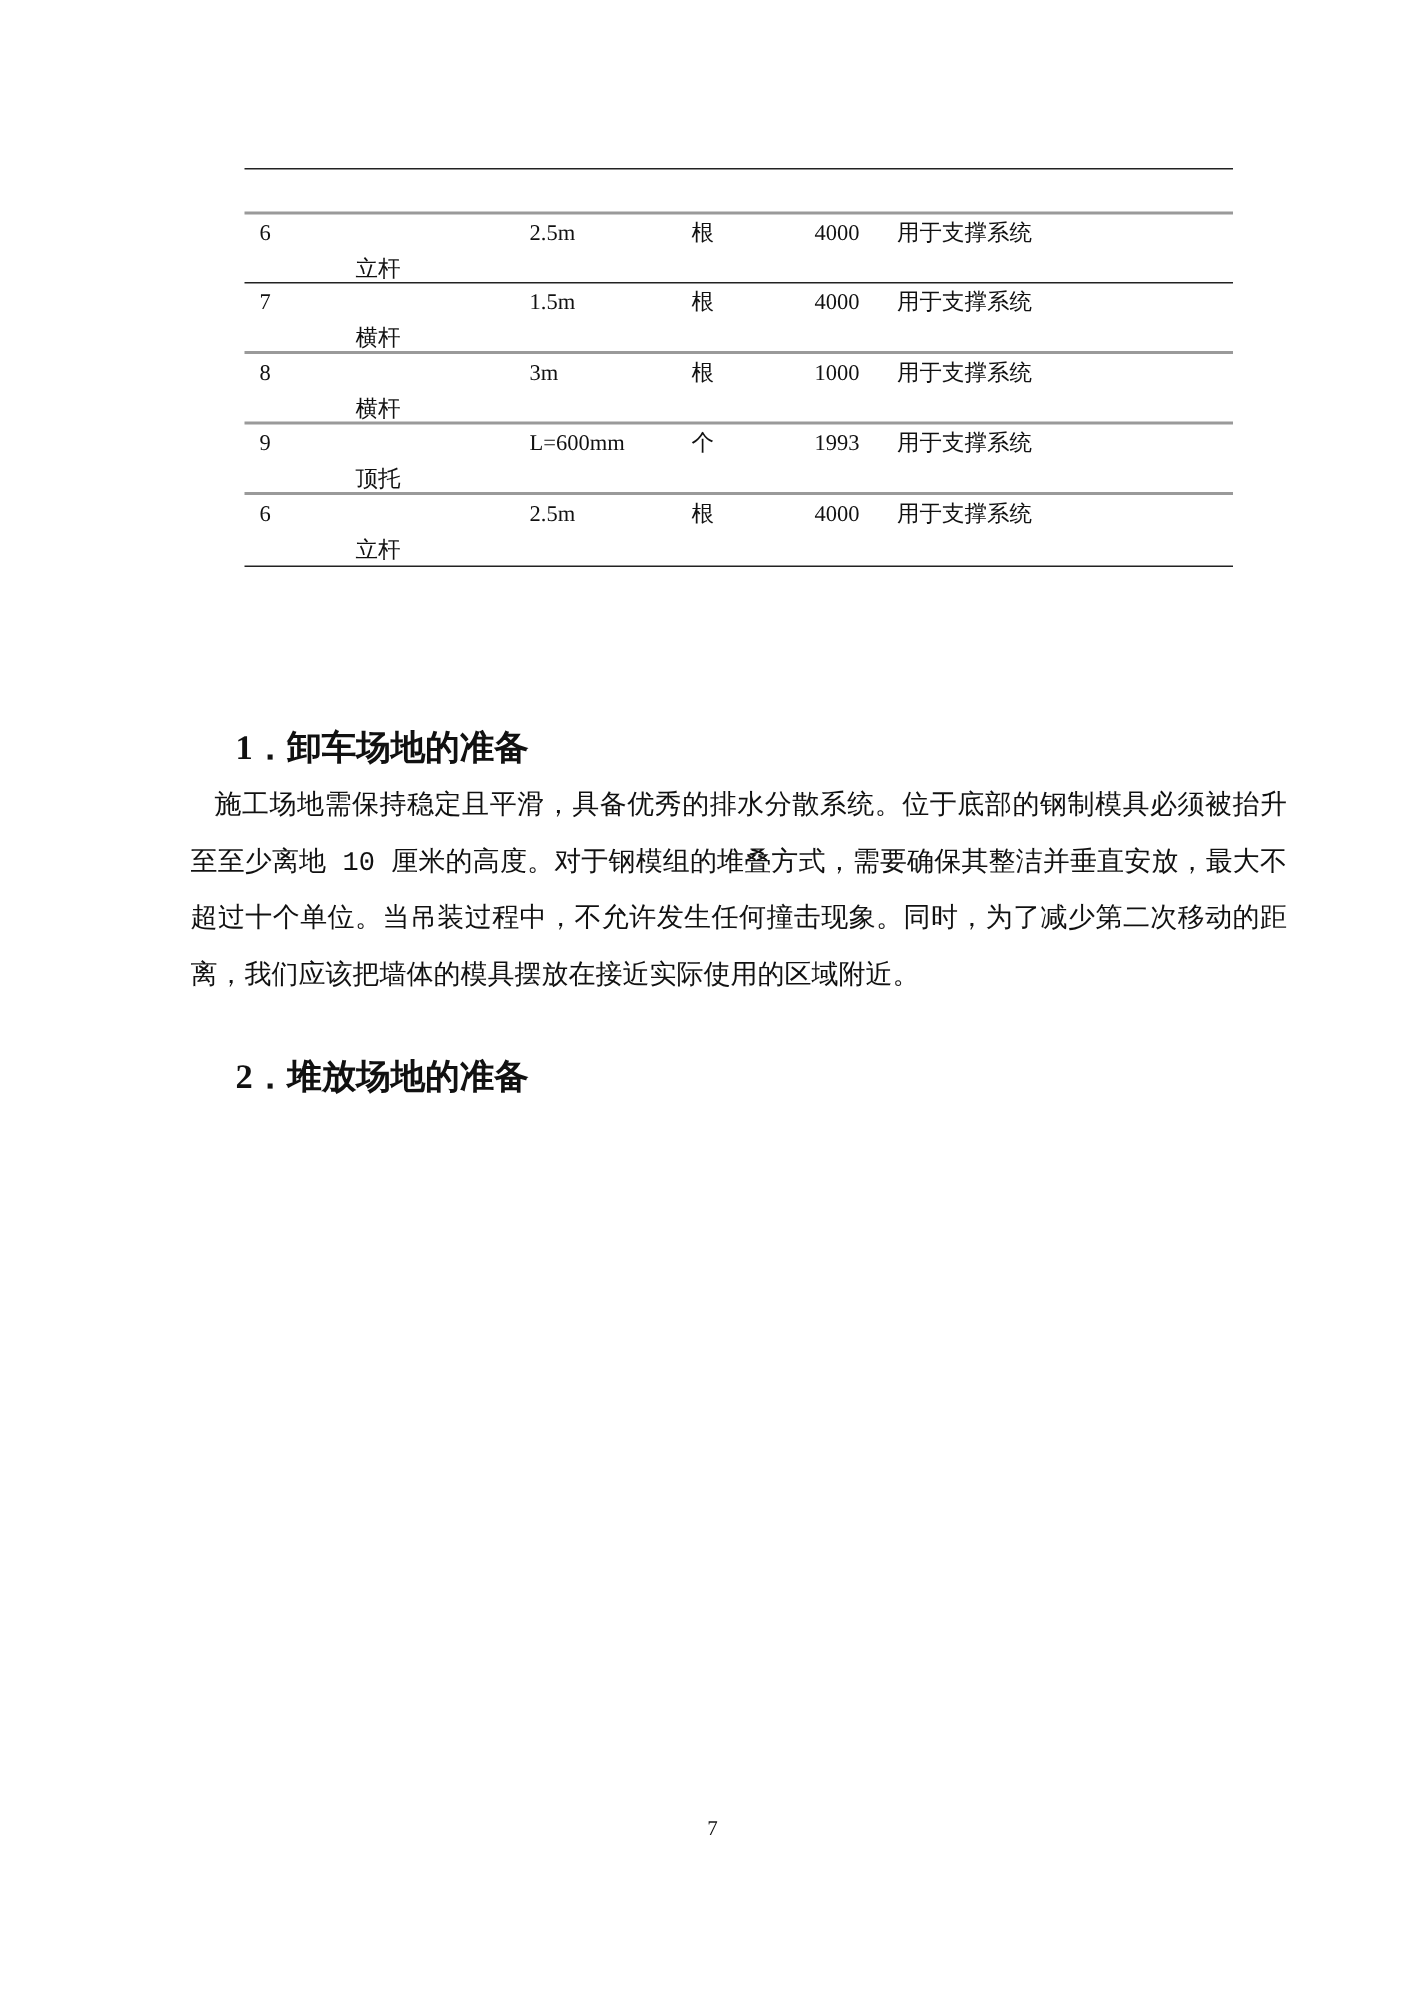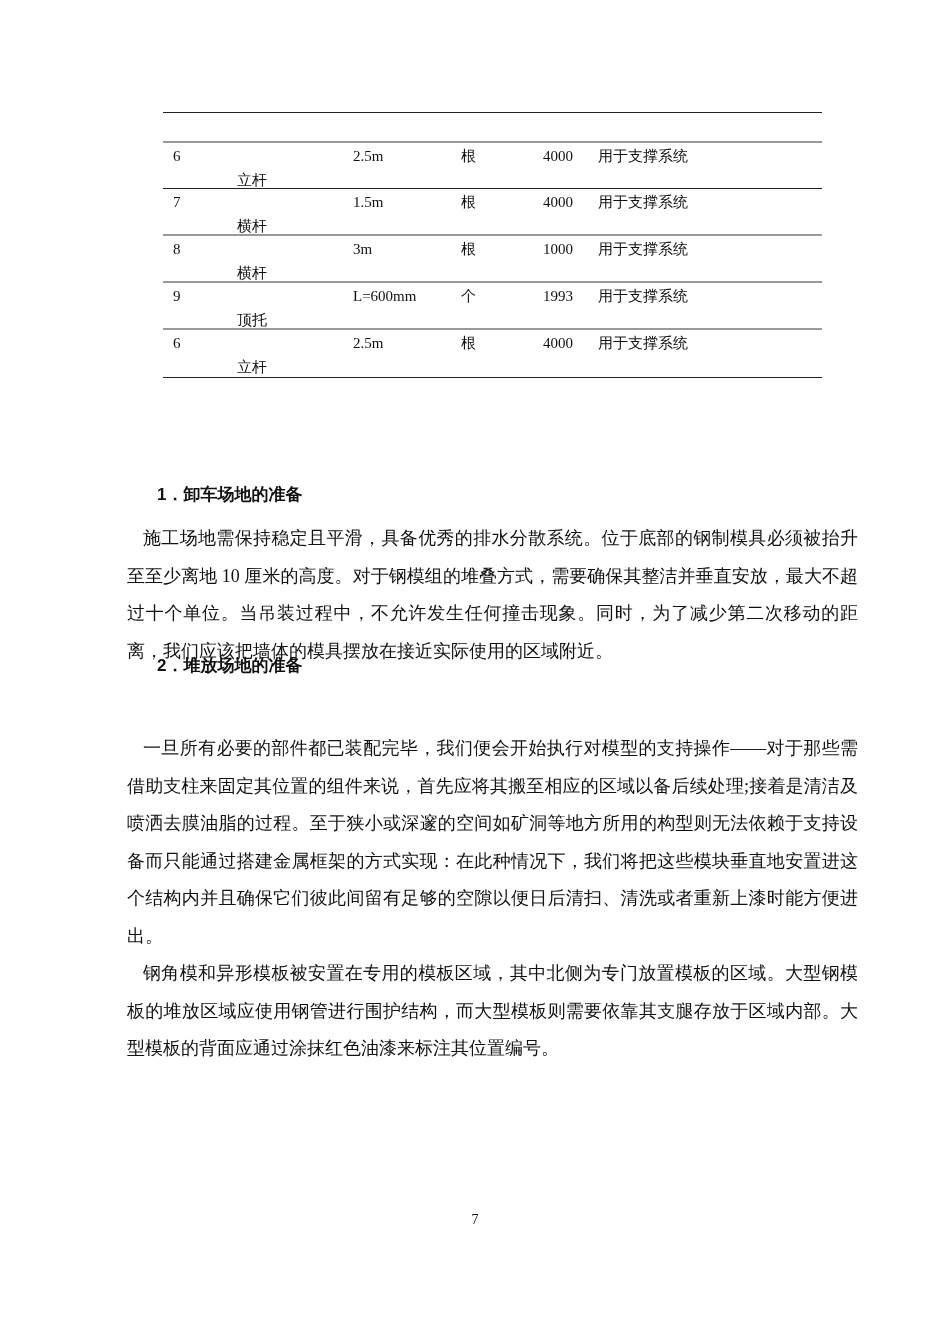--- a/index.html
+++ b/index.html
@@ -18,28 +18,28 @@
   .tbl .c0 { left: 10px; }
   .tbl .c1 { left: 74px; margin-top: 24px; }
   .tbl .c2 { left: 190px; }
   .tbl .c3 { left: 298px; }
   .tbl .c4 { left: 380px; }
   .tbl .c5 { left: 435px; }
 
   
   .h1 { position: absolute; left: 130px; top: 410px; font-size: 29px; font-weight: bold;
         font-family: "DejaVu Sans", "Liberation Sans", sans-serif; letter-spacing: 0.5px; }
-  .h2 { position: absolute; left: 157px; font-size: 17px; font-weight: bold;
-        font-family: Liberation Sans, sans-serif; }
+  .h2 { position: absolute; left: 157px; font-size: 23px; font-weight: bold;
+        font-family: Liberation Serif, serif; }
   .h2.a { top: 483px; }
-  .h2.b { top: 654px; }
+  .h2.b { top: 702px; }
 
   
   .para { position: absolute; left: 127px; width: 731px; font-size: 18px; line-height: 37.5px;
-          text-indent: 16px; text-align: justify; font-family: Liberation Serif, serif; }
+          text-indent: 16px; text-align: justify; font-family: Liberation Mono, monospace; }
   .p1 { top: 520px; }
   .p2 { top: 730px; }
   .p3 { top: 955px; }
   .p4 { top: 1066px; }
 
   .pagenum { position: absolute; left: 0; width: 950px; top: 1212px; text-align: center;
              font-size: 14px; font-family: "Liberation Serif", serif; }
 </style>
 </head>
 <body>
@@ -100,17 +100,15 @@
       <span class="cell c5">用于支撑系统</span>
     </div>
     <div class="rule"></div>
   </div>
 
 
   <div class="h2 a">1．卸车场地的准备</div>
   <p class="para p1" style="margin:0">施工场地需保持稳定且平滑，具备优秀的排水分散系统。位于底部的钢制模具必须被抬升至至少离地 10 厘米的高度。对于钢模组的堆叠方式，需要确保其整洁并垂直安放，最大不超过十个单位。当吊装过程中，不允许发生任何撞击现象。同时，为了减少第二次移动的距离，我们应该把墙体的模具摆放在接近实际使用的区域附近。</p>
 
   <div class="h2 b">2．堆放场地的准备</div>
-  <p class="para p2" style="margin:0">一旦所有必要的部件都已装配完毕，我们便会开始执行对模型的支持操作——对于那些需借助支柱来固定其位置的组件来说，首先应将其搬至相应的区域以备后续处理;接着是清洁及喷洒去膜油脂的过程。至于狭小或深邃的空间如矿洞等地方所用的构型则无法依赖于支持设备而只能通过搭建金属框架的方式实现：在此种情况下，我们将把这些模块垂直地安置进这个结构内并且确保它们彼此间留有足够的空隙以便日后清扫、清洗或者重新上漆时能方便进出。</p>
-  <p class="para p3" style="margin:0">钢角模和异形模板被安置在专用的模板区域，其中北侧为专门放置模板的区域。大型钢模板的堆放区域应使用钢管进行围护结构，而大型模板则需要依靠其支腿存放于区域内部。大型模板的背面应通过涂抹红色油漆来标注其位置编号。</p>
 
   <div class="pagenum">7</div>
 </div>
 
 </body></html>

